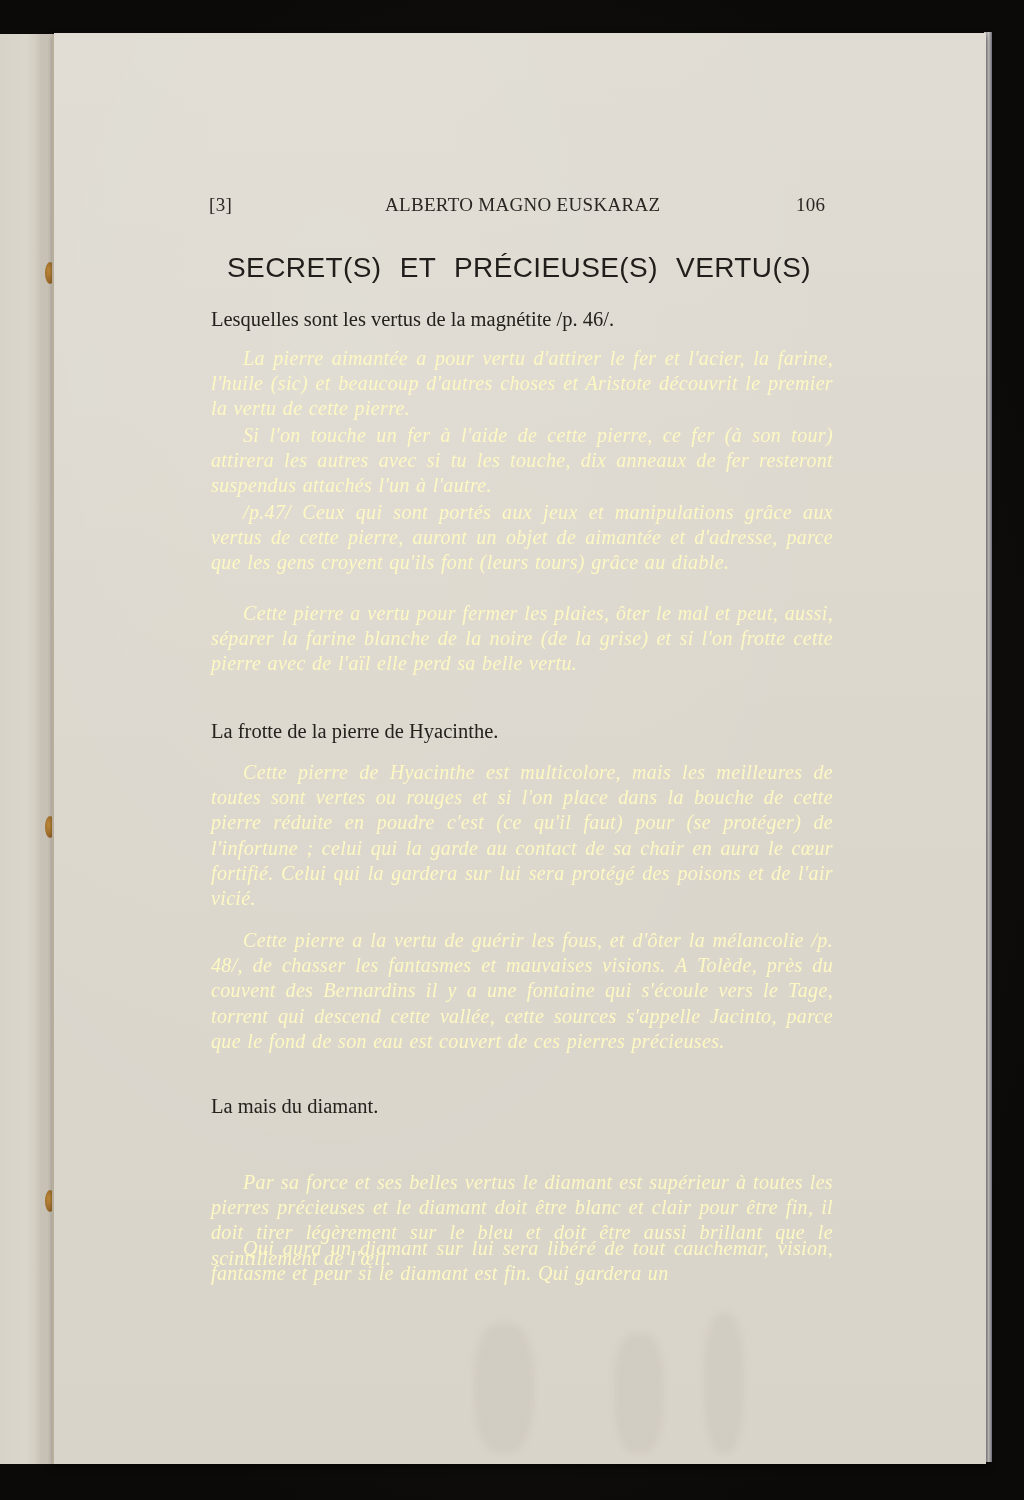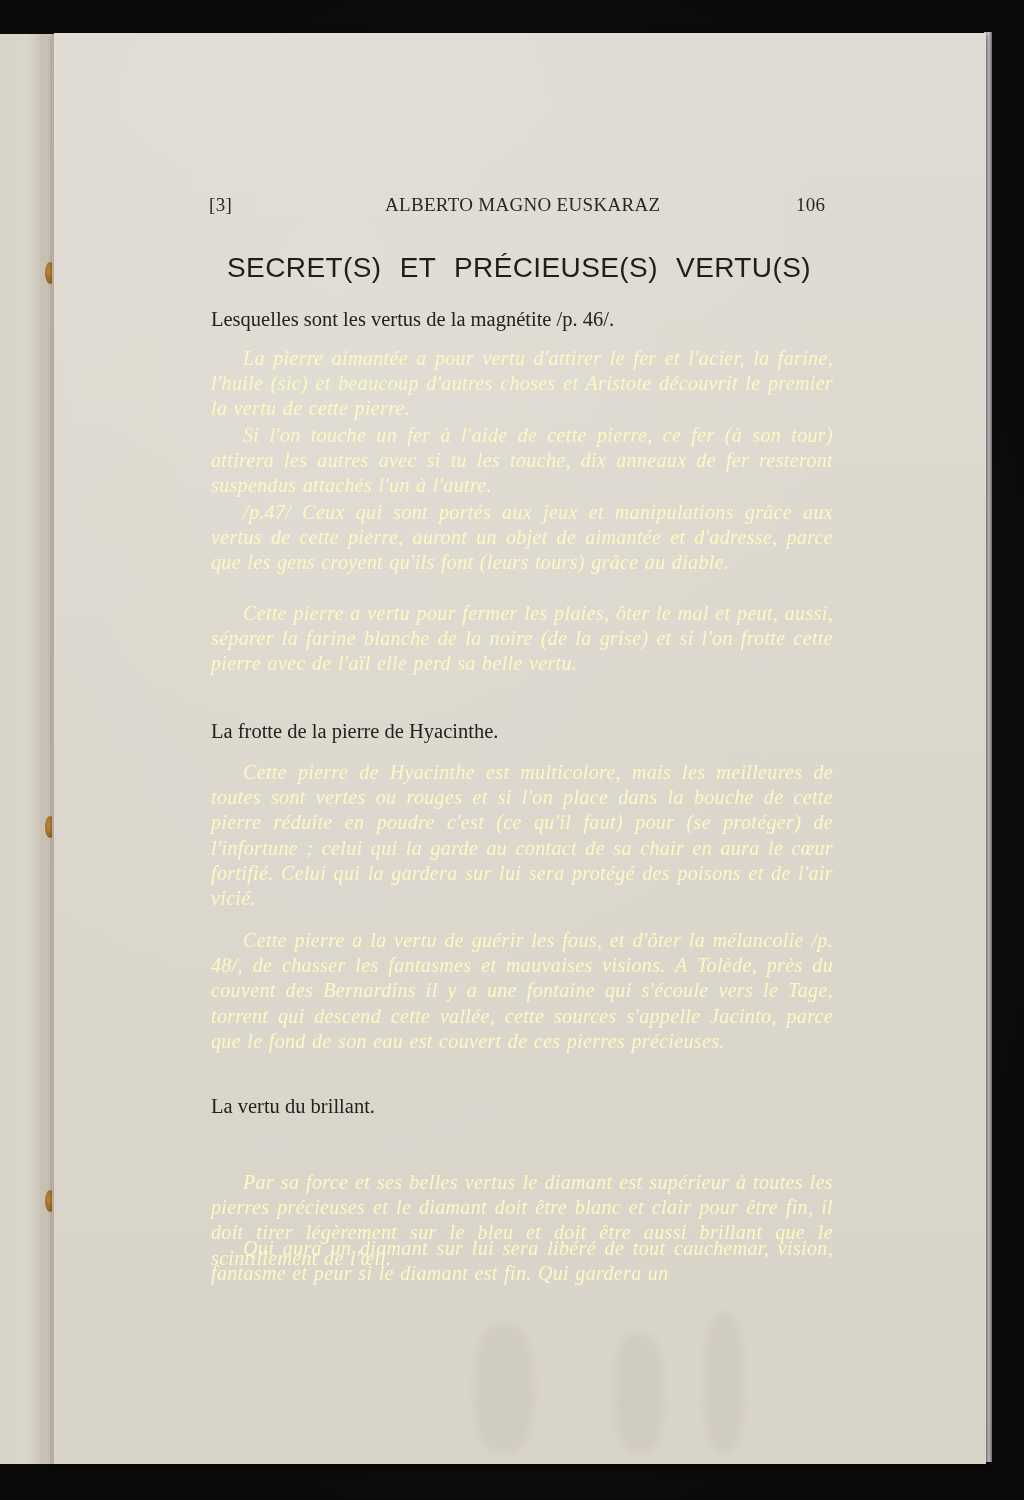--- a/index.html
+++ b/index.html
@@ -132,15 +132,15 @@
 <div class="heading" style="top:308px;">Lesquelles sont les vertus de la magnétite /p. 46/.</div>
 <div class="para" style="top:346px;">La pierre aimantée a pour vertu d'attirer le fer et l'acier, la farine, l'huile (sic) et beaucoup d'autres choses et Aristote découvrit le premier la vertu de cette pierre.</div>
 <div class="para" style="top:423px;">Si l'on touche un fer à l'aide de cette pierre, ce fer (à son tour) attirera les autres avec si tu les touche, dix anneaux de fer resteront suspendus attachés l'un à l'autre.</div>
 <div class="para" style="top:500px;">/p.47/ Ceux qui sont portés aux jeux et manipulations grâce aux vertus de cette pierre, auront un objet de aimantée et d'adresse, parce que les gens croyent qu'ils font (leurs tours) grâce au diable.</div>
 <div class="para" style="top:601px;">Cette pierre a vertu pour fermer les plaies, ôter le mal et peut, aussi, séparer la farine blanche de la noire (de la grise) et si l'on frotte cette pierre avec de l'aïl elle perd sa belle vertu.</div>
 
 <div class="heading" style="top:720px;">La frotte de la pierre de Hyacinthe.</div>
 <div class="para" style="top:760px;">Cette pierre de Hyacinthe est multicolore, mais les meilleures de toutes sont vertes ou rouges et si l'on place dans la bouche de cette pierre réduite en poudre c'est (ce qu'il faut) pour (se protéger) de l'infortune ; celui qui la garde au contact de sa chair en aura le cœur fortifié. Celui qui la gardera sur lui sera protégé des poisons et de l'air vicié.</div>
 <div class="para" style="top:928px;">Cette pierre a la vertu de guérir les fous, et d'ôter la mélancolie /p. 48/, de chasser les fantasmes et mauvaises visions. A Tolède, près du couvent des Bernardins il y a une fontaine qui s'écoule vers le Tage, torrent qui descend cette vallée, cette sources s'appelle Jacinto, parce que le fond de son eau est couvert de ces pierres précieuses.</div>
 
-<div class="heading" style="top:1095px;">La vertu du brillant.</div>
+<div class="heading" style="top:1095px;">La mais du diamant.</div>
 <div class="para" style="top:1134px;margin-top:36px;">Par sa force et ses belles vertus le diamant est supérieur à toutes les pierres précieuses et le diamant doit être blanc et clair pour être fin, il doit tirer légèrement sur le bleu et doit être aussi brillant que le scintillement de l'œil.</div>
 <div class="para" style="top:1236px;">Qui aura un diamant sur lui sera libéré de tout cauchemar, vision, fantasme et peur si le diamant est fin. Qui gardera un</div>
 
 </body></html>

